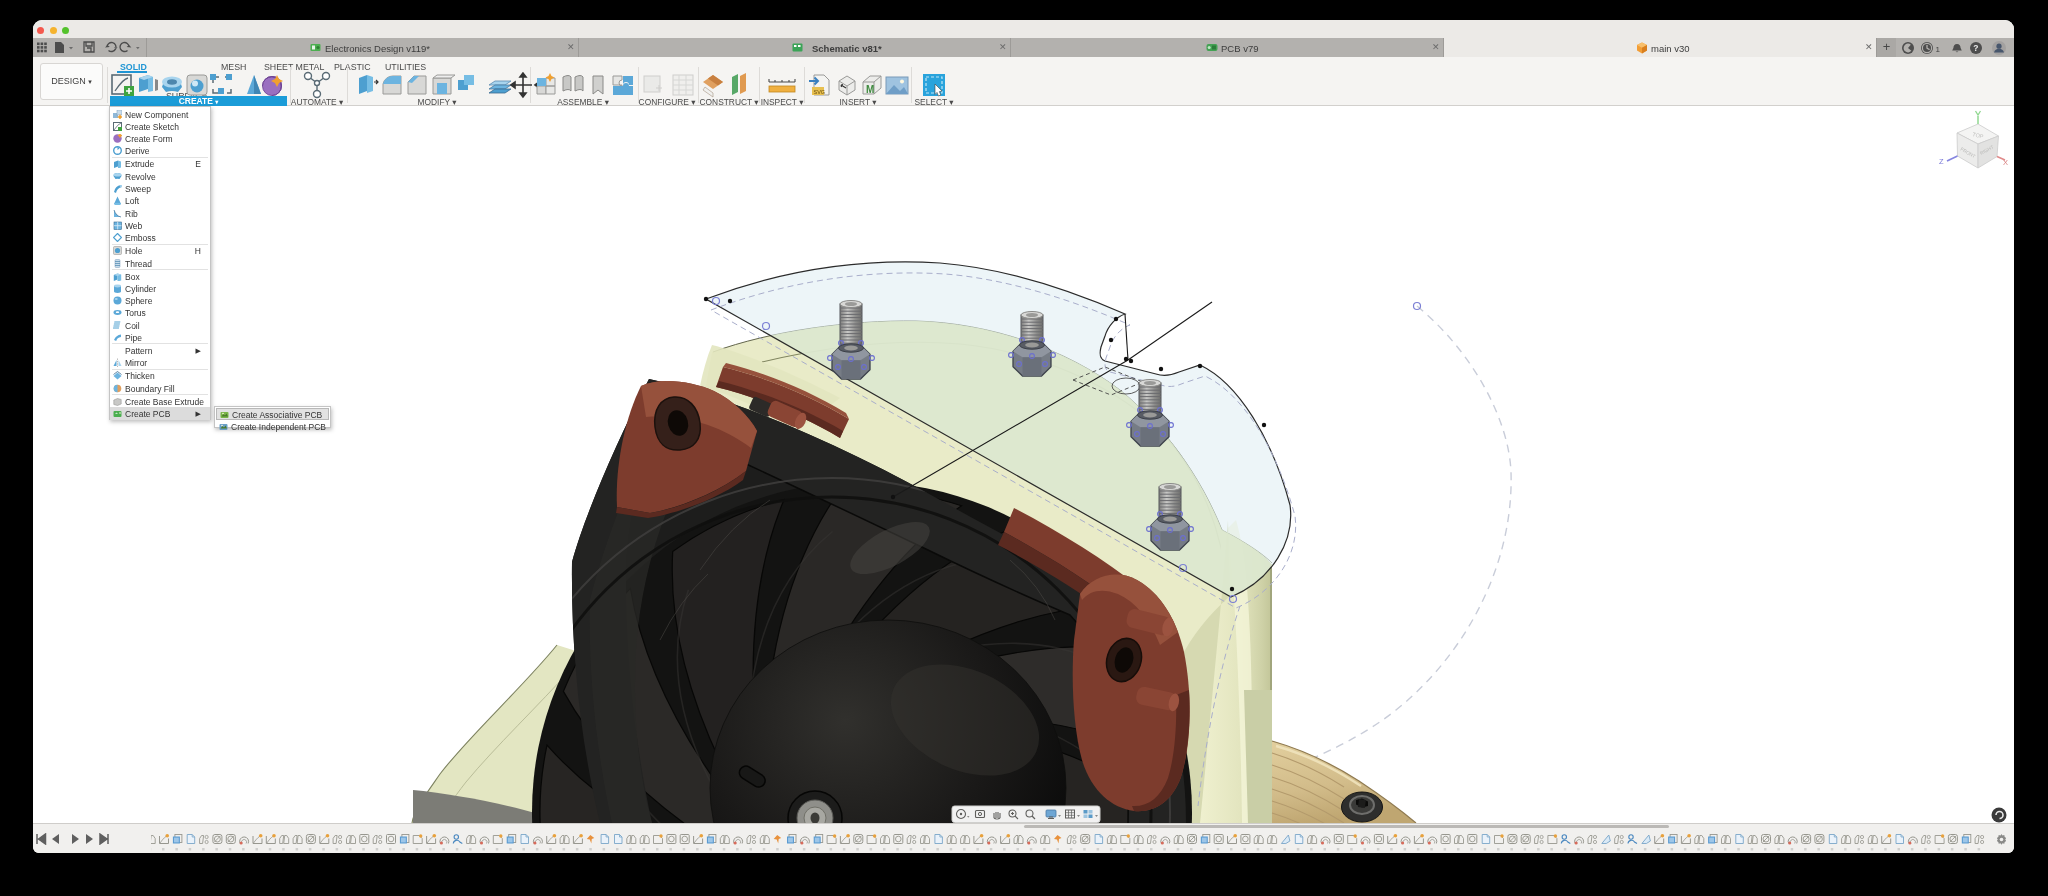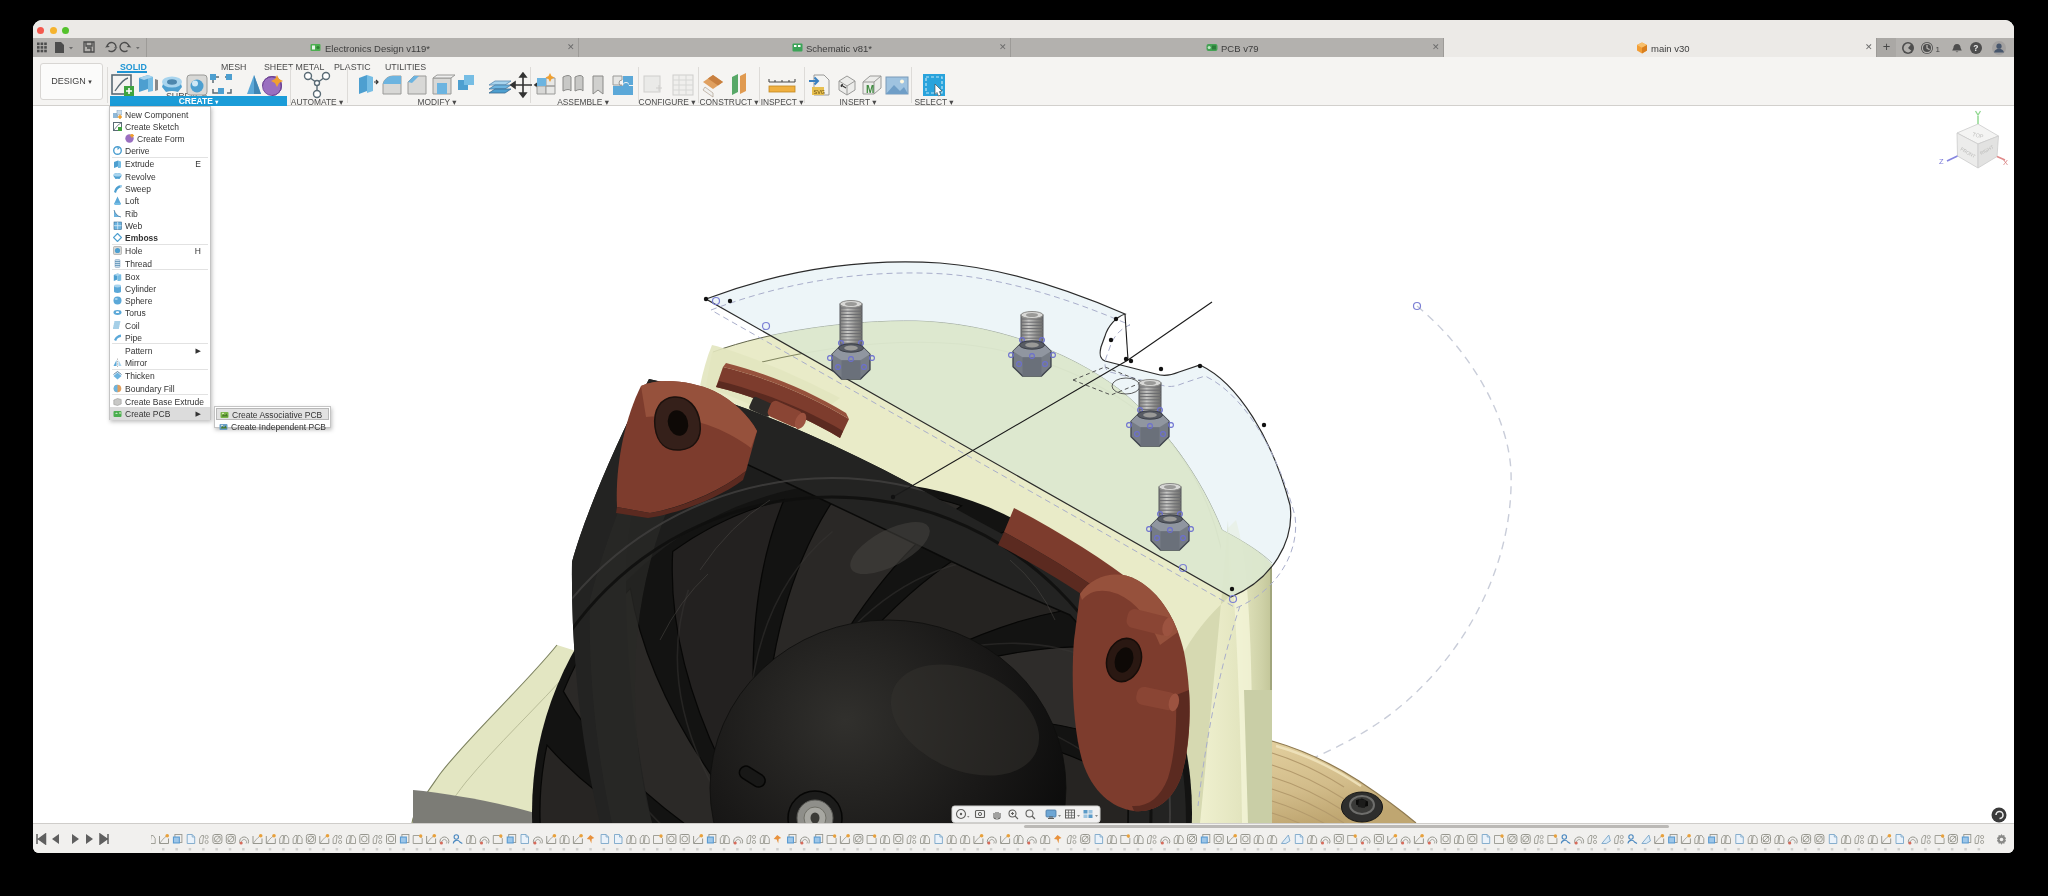--- a/index.html
+++ b/index.html
@@ -94,21 +94,21 @@
           </svg>
         <span class="tx" style="left:178px;">Electronics Design v119*</span>
         <span class="cl" style="left:420px;">✕</span>
       </div>
       <div class="tab" style="left:545px; width:432px;">
         <svg class="abs" style="left:213px;top:4px" width="11" height="11" viewBox="0 0 11 11">
             <rect x="0.5" y="1.5" width="10" height="8" rx="1" fill="#3ba457"></rect>
             <rect x="2" y="3" width="2.5" height="2" fill="#fff"></rect>
             <rect x="6" y="3" width="2.5" height="2" fill="#fff"></rect>
           </svg>
-        <span class="tx" style="left:227px;">Schematic v81*</span>
+        <span class="tx" style="left:233px;font-weight:bold;">Schematic v81*</span>
         <span class="cl" style="left:420px;">✕</span>
       </div>
       <div class="tab" style="left:977px; width:433px;">
         <svg class="abs" style="left:195px;top:4px" width="12" height="11" viewBox="0 0 12 11">
             <rect x="0.5" y="2" width="11" height="7" rx="2" fill="#44a254"></rect>
             <circle cx="3.2" cy="5.5" r="1.5" fill="#bfe6c5"></circle>
             <rect x="6" y="3.5" width="4" height="4" fill="#2c7d3a"></rect>
           </svg>
         <span class="tx" style="left:210px;">PCB v79</span>
         <span class="cl" style="left:421px;">✕</span>
@@ -1362,21 +1362,21 @@
         <span class="tx">New Component</span>
       </div>
       <div class="mi" style="top:13.3px;">
         <svg class="ic" viewBox="0 0 9 9">
           <rect x="0.5" y="0.5" width="8" height="8" fill="none" stroke="#5a6b75" stroke-width="1"></rect>
           <path d="M1,8 q4,-6 7,-7" stroke="#5a6b75" fill="none" stroke-width="0.8"></path>
           <rect x="5" y="5" width="4.5" height="4.5" fill="#3fa43f"></rect>
         </svg>
         <span class="tx">Create Sketch</span>
       </div>
-      <div class="mi" style="top:25.6px;margin-left:12px;">
+      <div class="mi" style="top:25.6px;">
         <svg class="ic" viewBox="0 0 9 9">
           <circle cx="4.5" cy="4.5" r="4.2" fill="#9a6fc0"></circle>
           <path d="M7,0 l1,1.6 1.6,1 -1.6,1 -1,1.6 -1,-1.6 -1.6,-1 1.6,-1 z" fill="#f0a030" transform="translate(0,-1)"></path>
         </svg>
         <span class="tx">Create Form</span>
       </div>
       <div class="mi" style="top:37.9px;">
         <svg class="ic" viewBox="0 0 9 9">
           <circle cx="4.5" cy="4.5" r="3.8" fill="none" stroke="#4d9fd0" stroke-width="1.4"></circle>
           <path d="M4.5,0.5 l2,2 -2,1.5 z" fill="#4d9fd0"></path>
@@ -1420,21 +1420,21 @@
         </svg>
         <span class="tx">Rib</span>
       </div>
       <div class="mi" style="top:112.4px;">
         <svg class="ic" viewBox="0 0 9 9">
           <rect x="1" y="1" width="7.5" height="7.5" fill="#6cb4e0" stroke="#3a6a90" stroke-width="0.6"></rect>
           <path d="M1,4.7 h7.5 M4.7,1 v7.5" stroke="#dceef8" stroke-width="0.8"></path>
         </svg>
         <span class="tx">Web</span>
       </div>
-      <div class="mi" style="top:124.7px;font-weight:bold;">
+      <div class="mi" style="top:124.7px;">
         <svg class="ic" viewBox="0 0 9 9">
           <path d="M4.5,0.5 l4,4 -4,4 -4,-4 z" fill="none" stroke="#4d9fd0" stroke-width="1.2"></path>
         </svg>
         <span class="tx">Emboss</span>
       </div>
       <div class="msep" style="top:136.6px;"></div>
       <div class="mi" style="top:137.7px;">
         <svg class="ic" viewBox="0 0 9 9">
           <rect x="0.5" y="0.5" width="8" height="8" rx="1" fill="#d8d8d6" stroke="#9a9a98" stroke-width="0.6"></rect>
           <circle cx="4.5" cy="4.5" r="2.6" fill="#4d9fd0"></circle>

